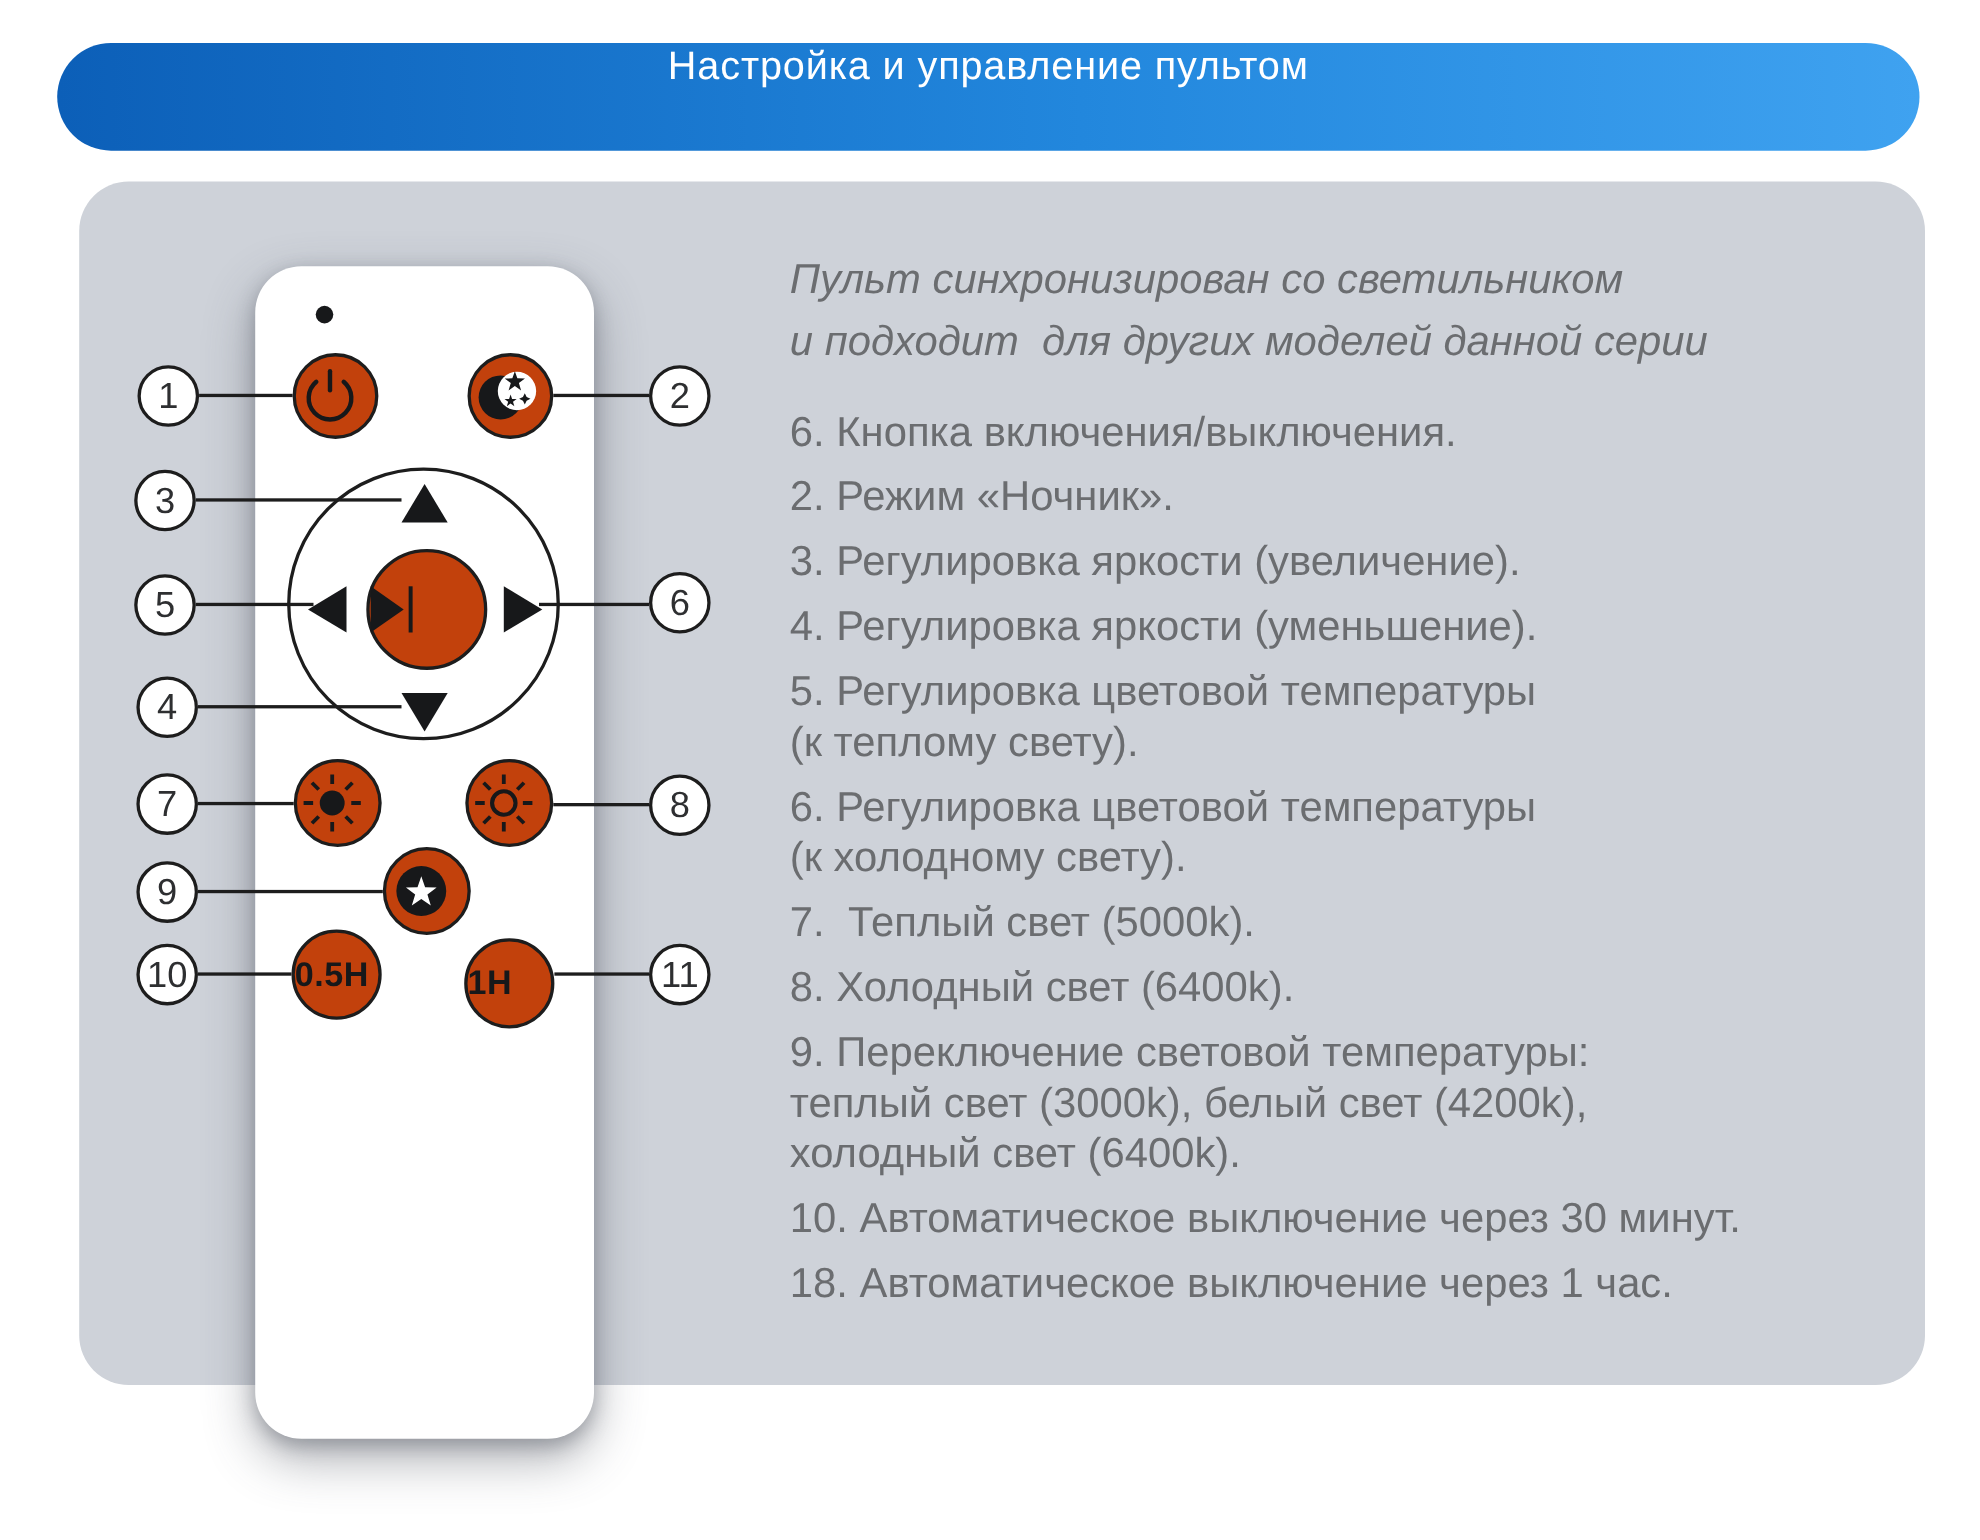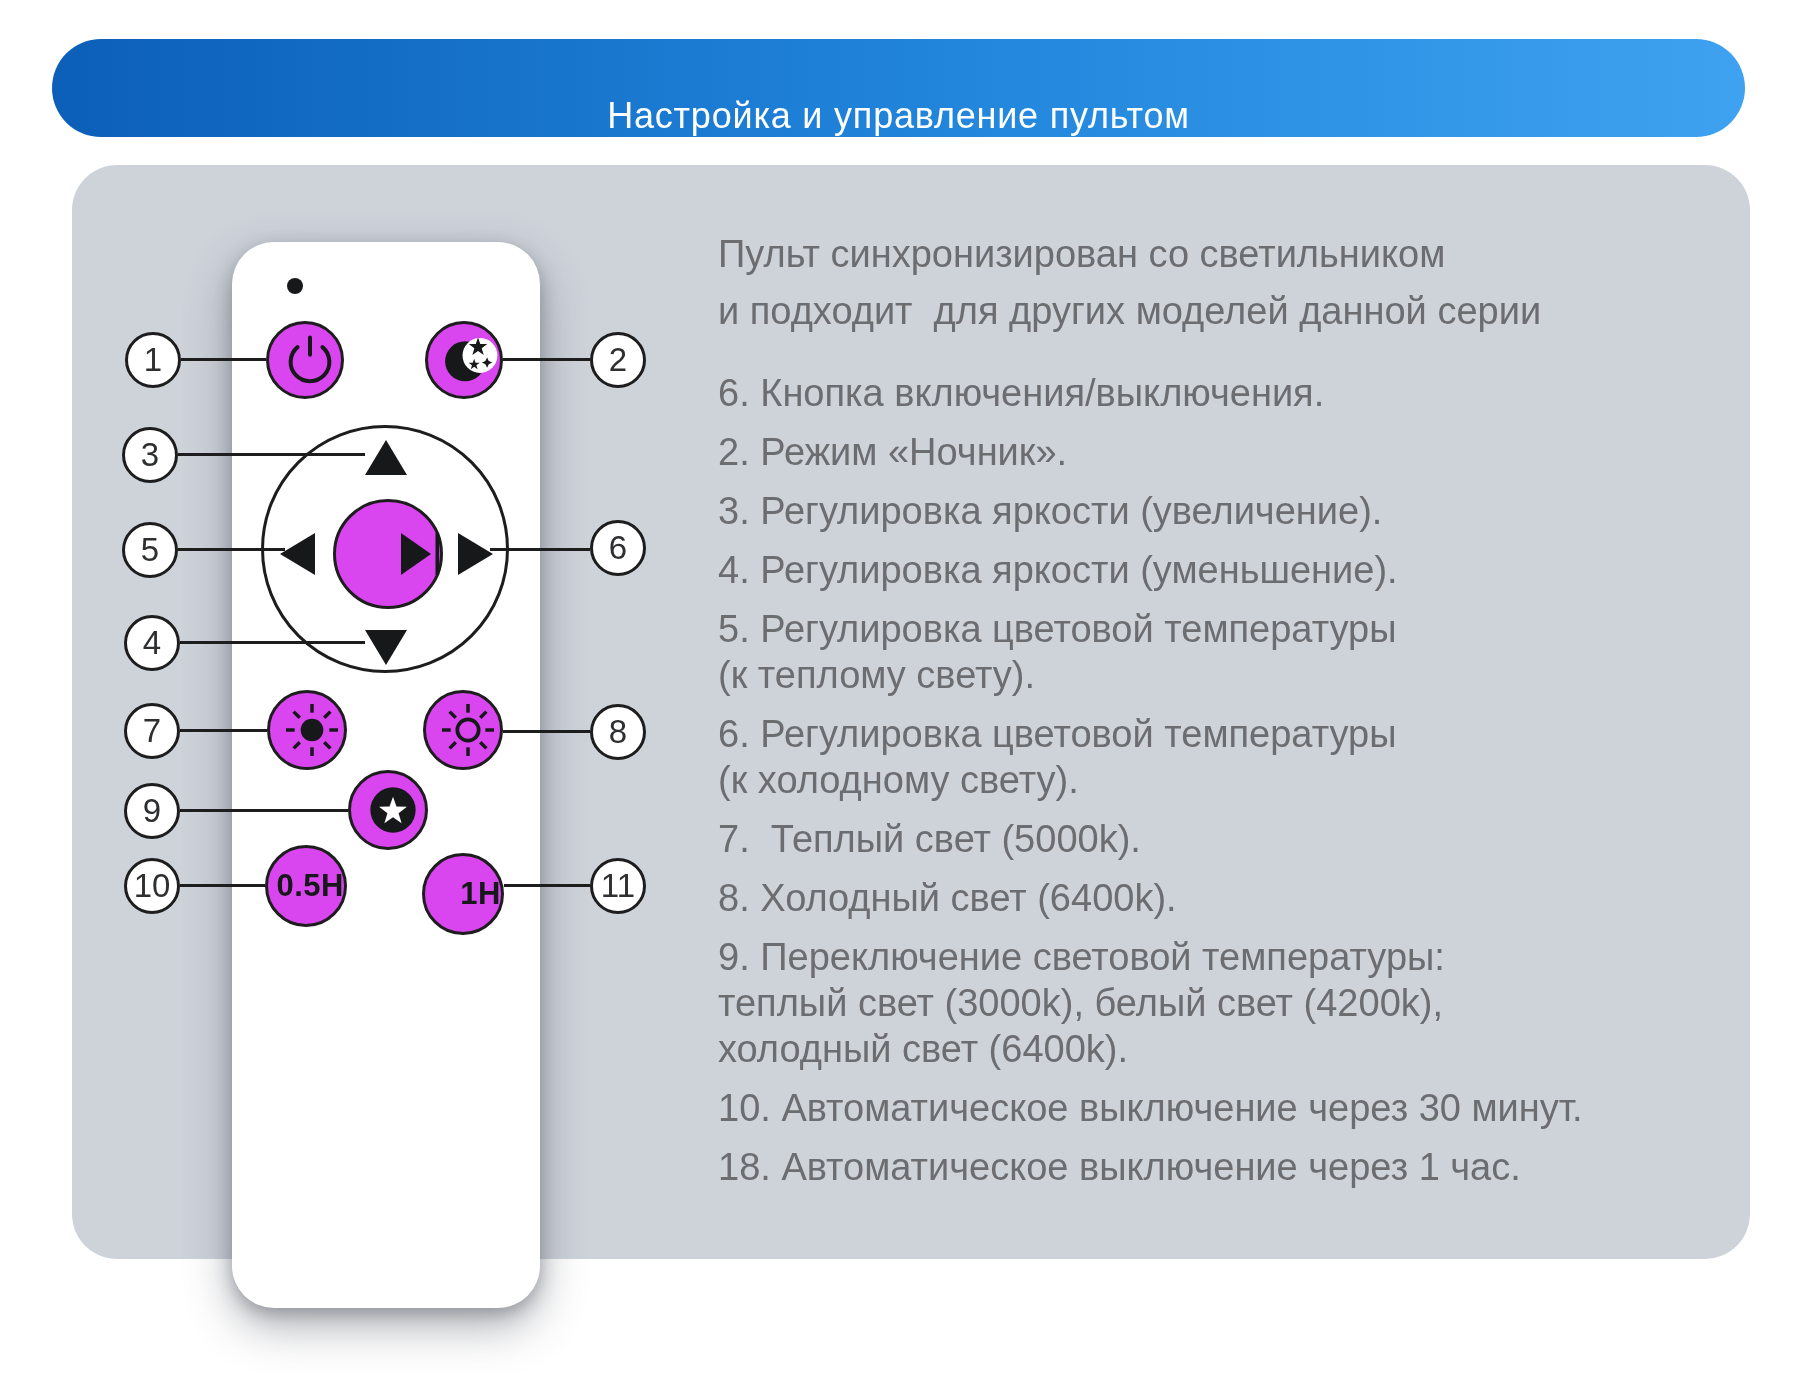--- a/index.html
+++ b/index.html
@@ -1,31 +1,31 @@
 <!DOCTYPE html>
 <html><head>
 <meta charset="utf-8">
 <style>
   html,body{margin:0;padding:0;background:#ffffff;}
   body{width:1800px;height:1400px;position:relative;font-family:"Liberation Sans",sans-serif;overflow:hidden;}
   .page{position:absolute;left:0;top:0;width:1800px;height:1400px;background:#ffffff;}
 
   .banner{position:absolute;left:52px;top:39px;width:1693px;height:98px;border-radius:49px;
     background:linear-gradient(90deg,#0c5fb8 0%,#2287dd 55%,#3fa2f0 100%);
-    display:flex;align-items:flex-end;justify-content:center;}
+    display:flex;align-items:flex-start;justify-content:center;}
   .banner-title{color:#ffffff;font-size:36px;letter-spacing:0.8px;font-weight:400;}
 
   .panel{position:absolute;left:72px;top:165px;width:1678px;height:1094px;border-radius:45px;background:#ced2d9;}
 
   .remote{position:absolute;left:232px;top:242px;width:308px;height:1066px;border-radius:42px;background:#ffffff;
     box-shadow:0 18px 45px rgba(75,80,92,.45), 0 6px 16px rgba(75,80,92,.35);}
   .led{position:absolute;left:55px;top:36px;width:16px;height:16px;border-radius:50%;background:#17181a;}
 
-  .btn{position:absolute;border:3.5px solid #1d1d1d;border-radius:50%;background:#d946ef;box-sizing:border-box;
-    display:flex;align-items:center;justify-content:flex-end;}
+  .btn{position:absolute;border:3.5px solid #1d1d1d;border-radius:50%;background:#c2410c;box-sizing:border-box;
+    display:flex;align-items:center;justify-content:flex-start;}
   .power{left:34px;top:79px;width:78px;height:78px;}
   .moon{left:193px;top:79px;width:78px;height:78px;}
   .dpad{position:absolute;left:29px;top:183px;width:248px;height:248px;border:3.5px solid #1d1d1d;border-radius:50%;
     box-sizing:border-box;background:#ffffff;}
   .center-btn{left:69px;top:71px;width:110px;height:110px;}
   .tri{position:absolute;width:0;height:0;}
   .tri-up{left:101px;top:12px;border-left:21px solid transparent;border-right:21px solid transparent;border-bottom:35px solid #17181a;}
   .tri-down{left:101px;top:202px;border-left:21px solid transparent;border-right:21px solid transparent;border-top:35px solid #17181a;}
   .tri-left{left:16px;top:105px;border-top:21px solid transparent;border-bottom:21px solid transparent;border-right:35px solid #17181a;}
   .tri-right{left:194px;top:105px;border-top:21px solid transparent;border-bottom:21px solid transparent;border-left:35px solid #17181a;}
@@ -34,21 +34,21 @@
   .starbtn{left:116px;top:528px;width:80px;height:80px;}
   .half{left:33px;top:603px;width:82px;height:82px;}
   .one{left:190px;top:611px;width:82px;height:82px;}
   .timer-label{font-weight:700;font-size:31px;color:#17181a;letter-spacing:0.5px;}
 
   .cline{position:absolute;height:3px;background:#1d1d1d;}
   .callout{position:absolute;width:56px;height:56px;border:3.5px solid #1d1d1d;border-radius:50%;background:#ffffff;
     box-sizing:border-box;display:flex;align-items:center;justify-content:center;font-size:33px;color:#2e2f31;}
 
   .text-block{position:absolute;left:718px;top:226px;width:1010px;color:#6b6d70;font-size:38px;}
-  .intro{line-height:57px;margin-bottom:30px;white-space:pre-wrap;}
+  .intro{line-height:57px;margin-bottom:30px;white-space:pre-wrap;font-style:italic;}
   .item{line-height:46px;margin-bottom:13px;white-space:pre-wrap;}
 </style>
 </head>
 <body>
 
 <div class="page">
 
   <div class="banner">
     <span class="banner-title">Настройка и управление пультом</span>
   </div>

